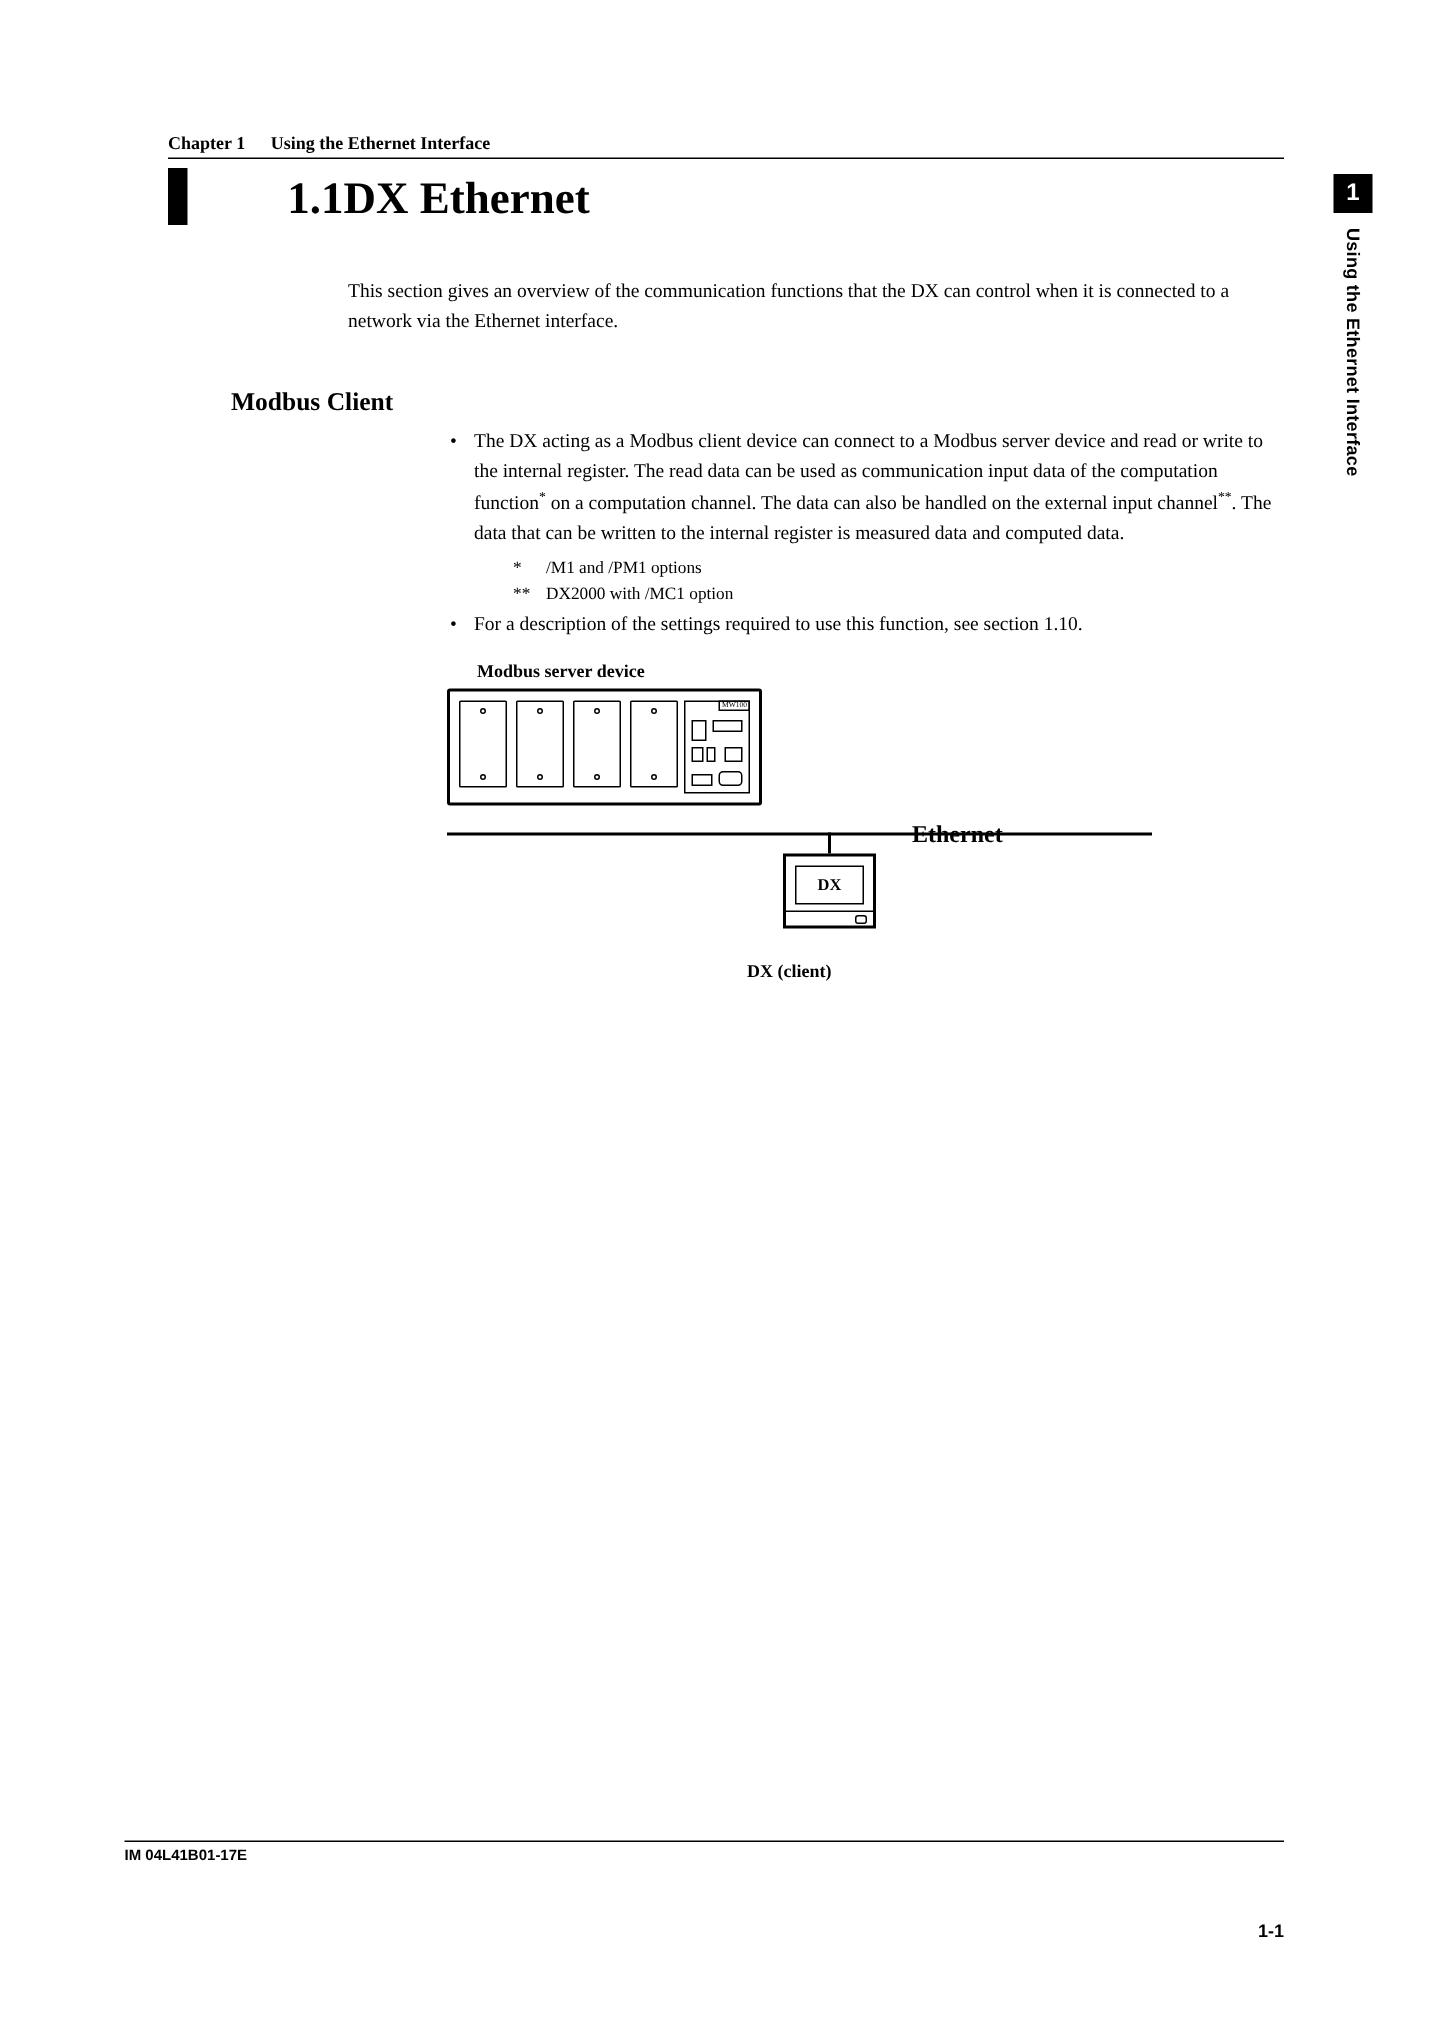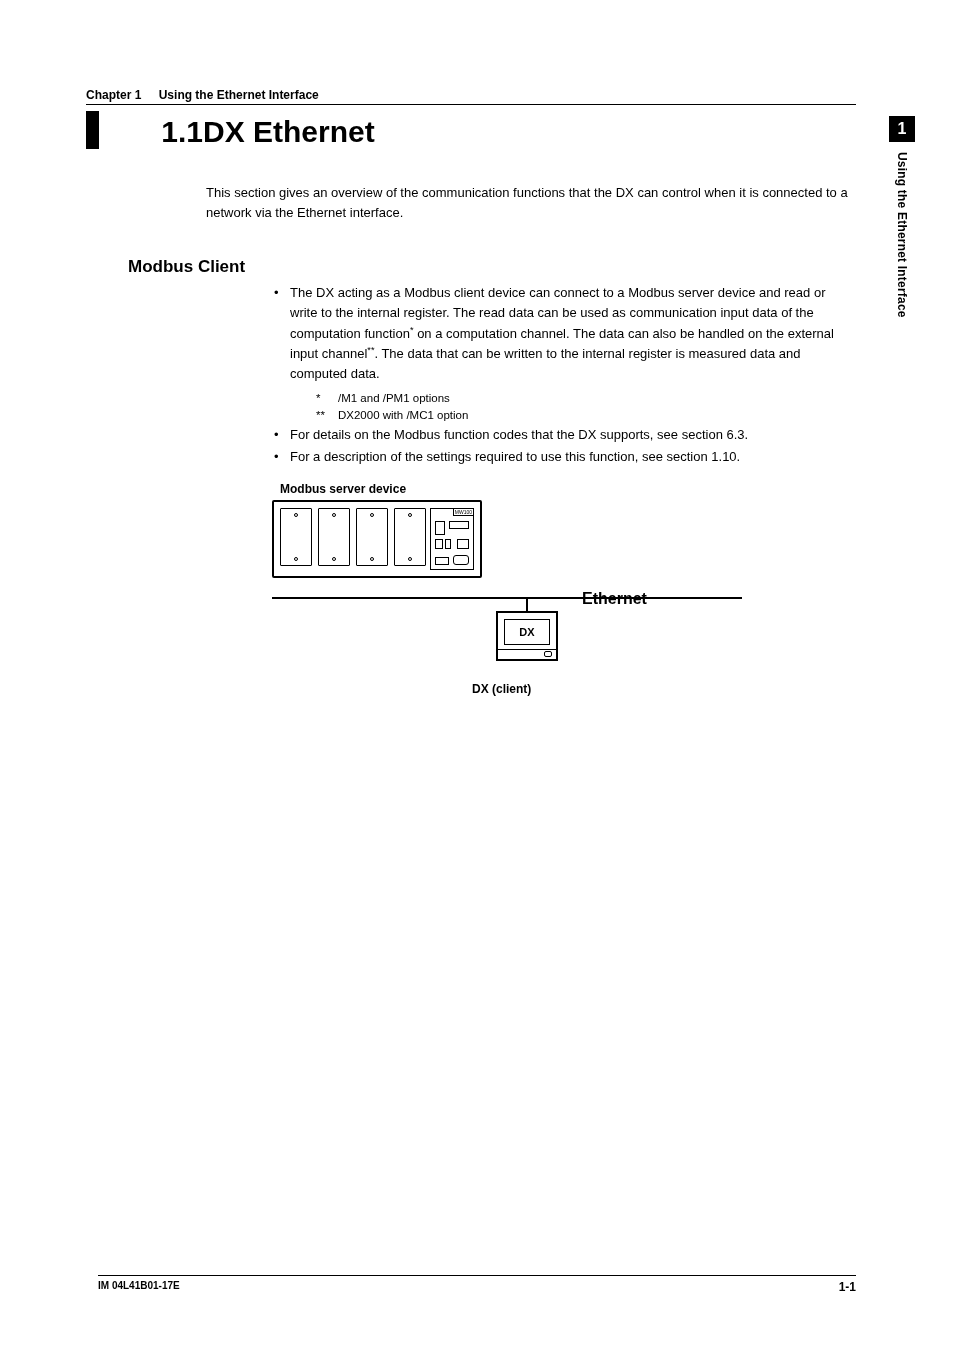--- a/index.html
+++ b/index.html
@@ -6,22 +6,23 @@
   body {
     width: 954px;
     height: 1350px;
     background: #fff;
     font-family: Arial, Helvetica, sans-serif;
     color: #000;
     position: relative;
   }
   .page {
     position: relative;
-    padding: 88px 98px 40px 86px;
+    padding: 88px 98px 40px 112px;
     height: 100%;
+    font-family: Liberation Serif, serif;
   }
   .chapter-line {
     font-size: 12px;
     padding-bottom: 2px;
     border-bottom: 1.5px solid #000;
   }
   .chapter-line .ch-label { font-weight: bold; }
   .chapter-line .ch-title { font-weight: bold; margin-left: 14px; }
   .section-row {
     display: flex;
@@ -73,21 +74,21 @@
   .footnotes .fn .mark { width: 22px; }
   .sup { font-size: 0.7em; vertical-align: super; line-height: 0; }
 
   .diagram {
     margin-left: 186px;
     margin-top: 14px;
     position: relative;
     height: 230px;
     font-size: 11px;
   }
-  .dia-title { font-weight: bold; font-size: 12px; margin-bottom: 4px; margin-left: 8px; }
+  .dia-title { font-weight: bold; font-size: 12px; margin-bottom: 4px; margin-left: 20px; }
 
   .server-box {
     border: 2px solid #000;
     border-radius: 2px;
     width: 210px; height: 78px;
     position: relative;
     background: #fff;
   }
   .server-box .mods {
     position: absolute; top: 6px; left: 6px; display: flex; gap: 6px;
@@ -157,28 +158,28 @@
     display:flex; align-items:flex-start; justify-content:center;
   }
   .side-text {
     writing-mode: vertical-rl;
     font-size: 12px; font-weight: bold;
     letter-spacing: 0.2px;
   }
 
   .footer {
     position: absolute;
-    left: 98px; right: 98px; bottom: 56px;
+    left: 83px; right: 98px; bottom: 56px;
     border-top: 1px solid #000;
     padding-top: 4px;
     display: flex; justify-content: space-between;
     font-size: 10px;
   }
   .footer .doc { font-weight: bold; }
-  .footer .pg { font-weight: bold; font-size: 12px; }
+  .footer .pg { font-weight: bold; font-size: 12px; margin-top: 48px; }
 </style>
 </head>
 <body>
 
 <div class="page">
 
   <div class="chapter-line">
     <span class="ch-label">Chapter 1</span>
     <span class="ch-title">Using the Ethernet Interface</span>
   </div>
@@ -201,21 +202,20 @@
           <div class="fn">
             <span class="mark">*</span>
             <span>/M1 and /PM1 options</span>
           </div>
           <div class="fn">
             <span class="mark">**</span>
             <span>DX2000 with /MC1 option</span>
           </div>
         </div>
       </li>
-      <li>For details on the Modbus function codes that the DX supports, see section 6.3.</li>
       <li>For a description of the settings required to use this function, see section 1.10.</li>
     </ul>
   </div>
 
   <div class="diagram">
     <div class="dia-title">Modbus server device</div>
 
     <div class="server-box">
       <div class="mods">
         <div class="mod">

